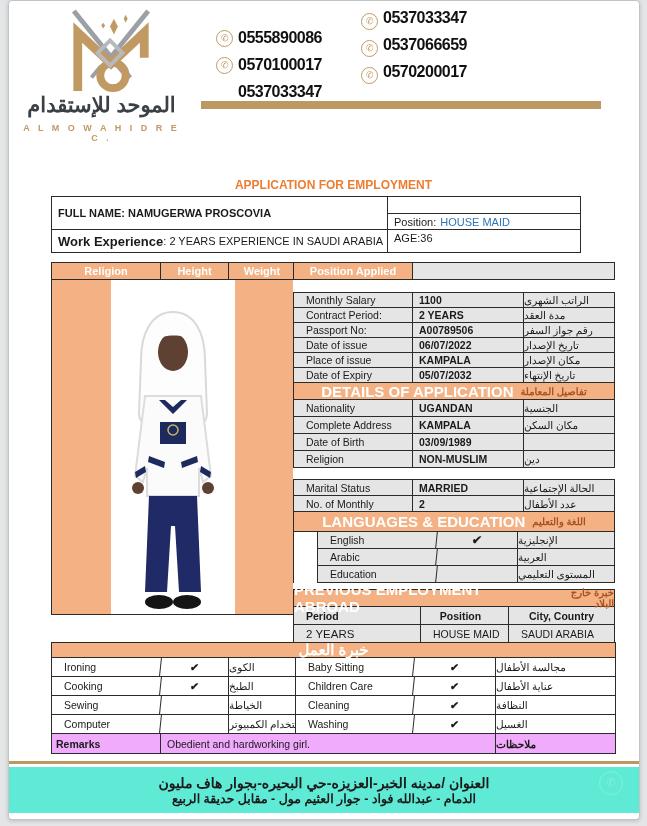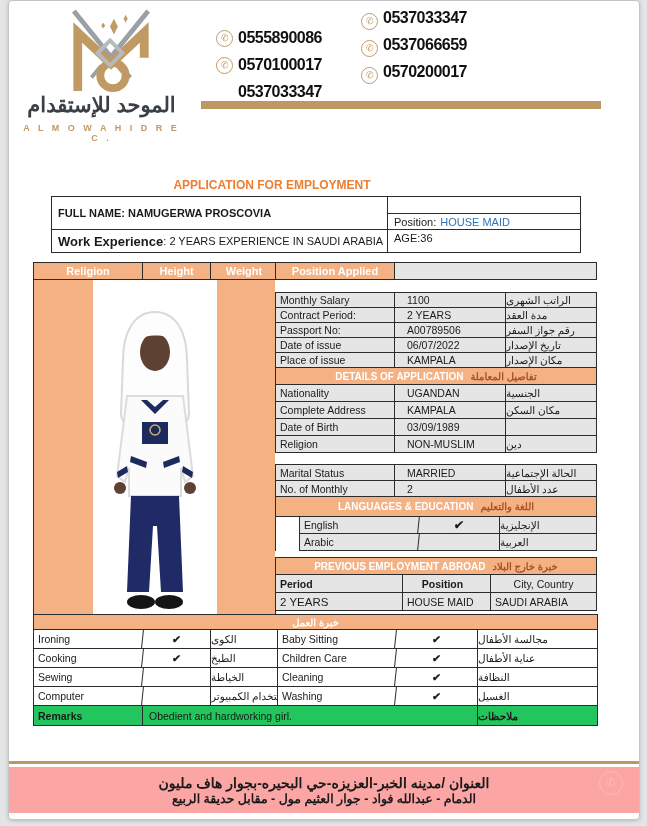--- a/index.html
+++ b/index.html
@@ -18,88 +18,88 @@
   .phones .ph-row{display:flex;align-items:center;height:22px;margin-bottom:5px;}
   .ph-icon{width:15px;height:15px;border:1.6px solid #c19a63;border-radius:50%;color:#c19a63;
            font-size:9px;line-height:14px;text-align:center;margin-right:5px;flex:0 0 auto;font-weight:400;}
   .ph-icon.hidden{visibility:hidden;}
   .phones-left{left:207px;top:26px;}
   .phones-right{left:352px;top:6px;}
   .phones-right .ph-icon{margin-top:7px;}
   .tan-bar{position:absolute;left:192px;top:100px;width:400px;height:8px;background:#be9862;}
 
   
-  .doc-title{position:absolute;left:103px;top:177px;width:320px;text-align:center;
+  .doc-title{position:absolute;left:103px;top:177px;width:320px;text-align:right;
              font-size:12px;font-weight:700;color:#ed7d31;}
   .name-table{position:absolute;left:42px;top:195px;width:528px;height:55px;
               border:1px solid #2b2b2b;display:flex;text-align:right;}
   .nt-left{width:335px;border-right:1px solid #2b2b2b;display:flex;flex-direction:column;}
   .nt-fullname{height:32px;border-bottom:1px solid #2b2b2b;display:flex;align-items:center;
                padding-left:6px;font-size:11px;font-weight:700;}
   .nt-workexp{flex:1;display:flex;align-items:center;padding-left:6px;font-size:11px;}
   .nt-workexp b{font-size:13px;font-weight:700;}
   .nt-right{flex:1;display:flex;flex-direction:column;}
   .nt-empty{height:16px;border-bottom:1px solid #2b2b2b;}
   .nt-position{height:15px;border-bottom:1px solid #2b2b2b;display:flex;align-items:center;
                padding-left:6px;font-size:11px;}
   .nt-position .pos-val{color:#2e75b6;margin-left:4px;}
   .nt-age{flex:1;display:flex;align-items:flex-start;padding:2px 0 0 6px;font-size:11px;}
 
   
-  .main-table{position:absolute;left:24px;top:262px;width:565px;}
+  .main-table{position:absolute;left:42px;top:262px;width:565px;}
   .panes{display:flex;align-items:flex-start;}
   .left-pane{width:243px;}
   .right-pane{width:322px;margin-left:-1px;}
   .lrow{display:grid;grid-template-columns:108px 68px 67px;border:1px solid #2b2b2b;margin-top:-1px;}
   .lrow .hc{background:#f4b183;color:#fff;font-weight:700;font-size:11px;text-align:center;height:16px;line-height:16px;}
   .lrow .hc + .hc{border-left:1px solid #2b2b2b;}
   .lrow .dc{height:14px;line-height:14px;font-size:10.5px;font-weight:700;padding-left:4px;}
   .lrow .dc + .dc{border-left:1px solid #2b2b2b;padding-left:0;}
   .photo-area{height:334px;background:#f4b183;border:1px solid #2b2b2b;margin-top:-1px;
               display:flex;justify-content:center;}
   .photo-box{width:124px;background:#fff;display:flex;align-items:flex-end;justify-content:center;}
 
   .rrow{display:grid;border:1px solid #2b2b2b;margin-top:-1px;background:#e5e5e5;align-items:stretch;}
   .r3a{grid-template-columns:118px 111px 1fr;}
   .r3b{grid-template-columns:118px 81px 1fr;}
   .r3p{grid-template-columns:118px 80px 1fr;}
   .c{display:flex;align-items:center;font-size:10.5px;overflow:hidden;white-space:nowrap;}
   .c + .c{border-left:1px solid #2b2b2b;}
-  .c.en{padding-left:4px;}
-  .c.val{padding-left:12px;font-weight:400;}
+  .c.en{padding-left:12px;}
+  .c.val{padding-left:6px;font-weight:700;}
   .c.ar{justify-content:flex-end;padding-right:5px;font-family:"Liberation Serif", serif;}
   .c.ctr{justify-content:center;padding-left:0;}
   .pos-rows .rrow{height:14px;}
   .det-rows .rrow{height:16px;}
   .mar-rows .rrow{height:15px;}
   .lang-rows .rrow{height:16px;margin-left:24px;}
   .prev-rows .rrow{height:17px;gap:8px;}
   .hdr-row{grid-template-columns:118px 1fr;height:16px;}
   .hdr-row .tan{background:#f4b183;color:#fff;font-weight:700;font-size:11px;justify-content:center;}
   .bar{height:16px;background:#f4b183;border:1px solid #2b2b2b;margin-top:-1px;
        display:flex;align-items:center;justify-content:center;gap:7px;}
-  .bar .ben{color:#fff;font-weight:700;font-size:10px;}
+  .bar .ben{color:#fff;font-weight:700;font-size:15px;}
   .bar .bar-ar{color:#a85326;font-weight:700;font-size:10px;}
   .gap{background:#fff;}
   .check{font-weight:700;font-size:12px;transform:skewX(-6deg);}
 
   
   .skills-bar{height:14px;}
   .srow{display:grid;grid-template-columns:108px 68px 67px 118px 82px 1fr;
         border:1px solid #2b2b2b;margin-top:-1px;height:18px;background:#fff;}
   .srow .c{font-size:10.5px;}
   .remarks-row{display:grid;grid-template-columns:108px 335px 1fr;border:1px solid #2b2b2b;
-               margin-top:-1px;height:19px;background:#22c55e;}
+               margin-top:-1px;height:19px;background:#f0abfc;}
   .remarks-row .lbl{font-weight:700;padding-left:4px;}
   .remarks-row .val{font-weight:400;padding-left:6px;}
   .remarks-row .arl{font-weight:700;}
 
   
   .footer-line{position:absolute;left:0;top:760px;width:630px;height:3px;background:#be9862;}
-  .footer{position:absolute;left:0;top:766px;width:630px;height:46px;background:#fca5a5;
+  .footer{position:absolute;left:0;top:766px;width:630px;height:46px;background:#5eead4;
           display:flex;flex-direction:column;align-items:center;justify-content:center;}
   .footer .f1{font-size:14px;font-weight:700;direction:rtl;}
   .footer .f2{font-size:12.5px;font-weight:700;direction:rtl;}
   .footer-watermark{position:absolute;right:16px;top:770px;width:22px;height:22px;border-radius:50%;
           border:1.5px solid rgba(255,255,255,.22);color:rgba(255,255,255,.25);
           font-size:11px;line-height:21px;text-align:center;}
 </style>
 </head>
 <body>
 
@@ -246,20 +246,25 @@
         <div class="rrow r3a">
           <div class="c en">Date of issue</div>
           <div class="c val">06/07/2022</div>
           <div class="c ar" dir="rtl">تاريخ الإصدار</div>
         </div>
         <div class="rrow r3a">
           <div class="c en">Place of issue</div>
           <div class="c val">KAMPALA</div>
           <div class="c ar" dir="rtl">مكان الإصدار</div>
         </div>
+        <div class="rrow r3a">
+          <div class="c en">Date of Expiry</div>
+          <div class="c val">05/07/2032</div>
+          <div class="c ar" dir="rtl">تاريخ الإنتهاء</div>
+        </div>
       </div>
 
       <div class="bar">
         <span class="ben">DETAILS OF APPLICATION</span>
         <span class="bar-ar" dir="rtl">تفاصيل المعاملة</span>
       </div>
 
       <div class="det-rows">
         <div class="rrow r3a">
           <div class="c en">Nationality</div>
@@ -307,34 +312,39 @@
         <div class="rrow r3b">
           <div class="c en">English</div>
           <div class="c ctr check">✔</div>
           <div class="c ar" dir="rtl">الإنجليزية</div>
         </div>
         <div class="rrow r3b">
           <div class="c en">Arabic</div>
           <div class="c ctr check"></div>
           <div class="c ar" dir="rtl">العربية</div>
         </div>
+        <div class="rrow r3b">
+          <div class="c en">Education</div>
+          <div class="c ctr check"></div>
+          <div class="c ar" dir="rtl">المستوى التعليمي</div>
+        </div>
       </div>
 
       <div class="gap" style="height:7px;"></div>
 
       <div class="bar">
         <span class="ben">PREVIOUS EMPLOYMENT ABROAD</span>
         <span class="bar-ar" dir="rtl">خبرة خارج البلاد</span>
       </div>
 
       <div class="prev-rows">
         <div class="rrow r3p">
           <div class="c en" style="font-weight:700;">Period</div>
           <div class="c ctr" style="font-weight:700;">Position</div>
-          <div class="c ctr" style="font-weight:400;">City, Country</div>
+          <div class="c ctr" style="font-weight:700;">City, Country</div>
         </div>
         <div class="rrow r3p">
           <div class="c en" style="font-size:11.5px;">2 YEARS</div>
           <div class="c en">HOUSE MAID</div>
           <div class="c en">SAUDI ARABIA</div>
         </div>
       </div>
     </div>
    </div>
 

